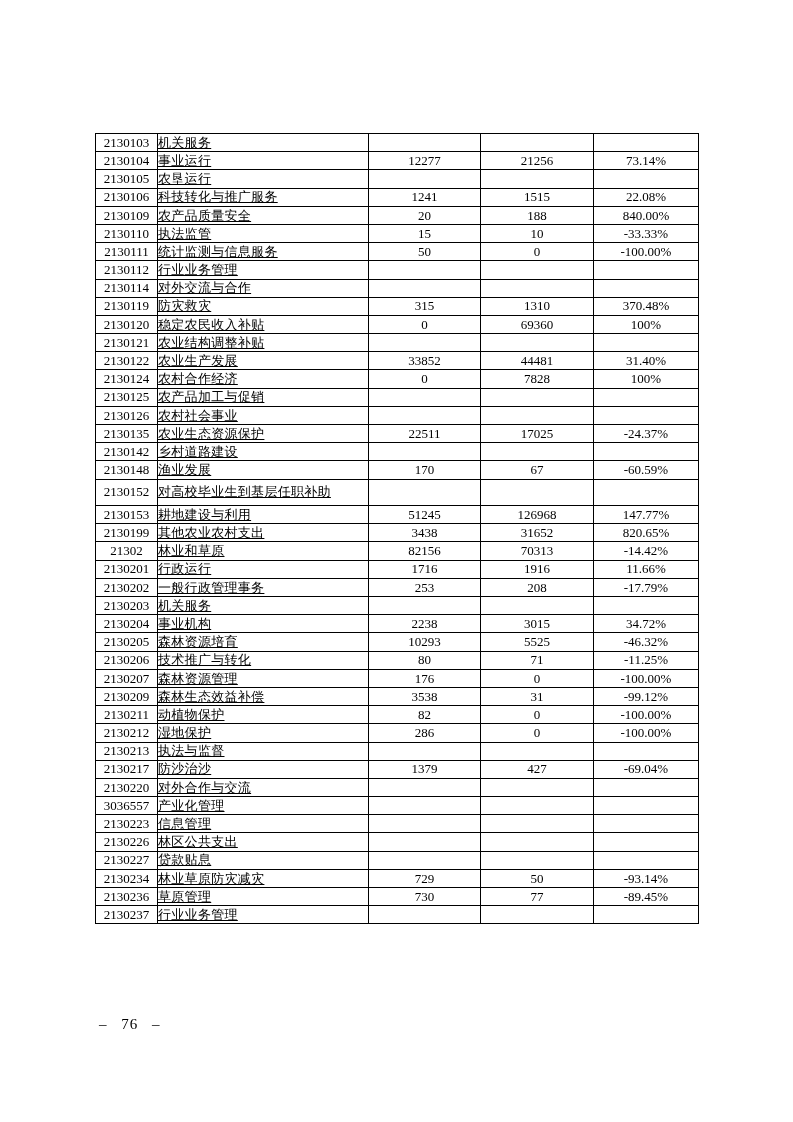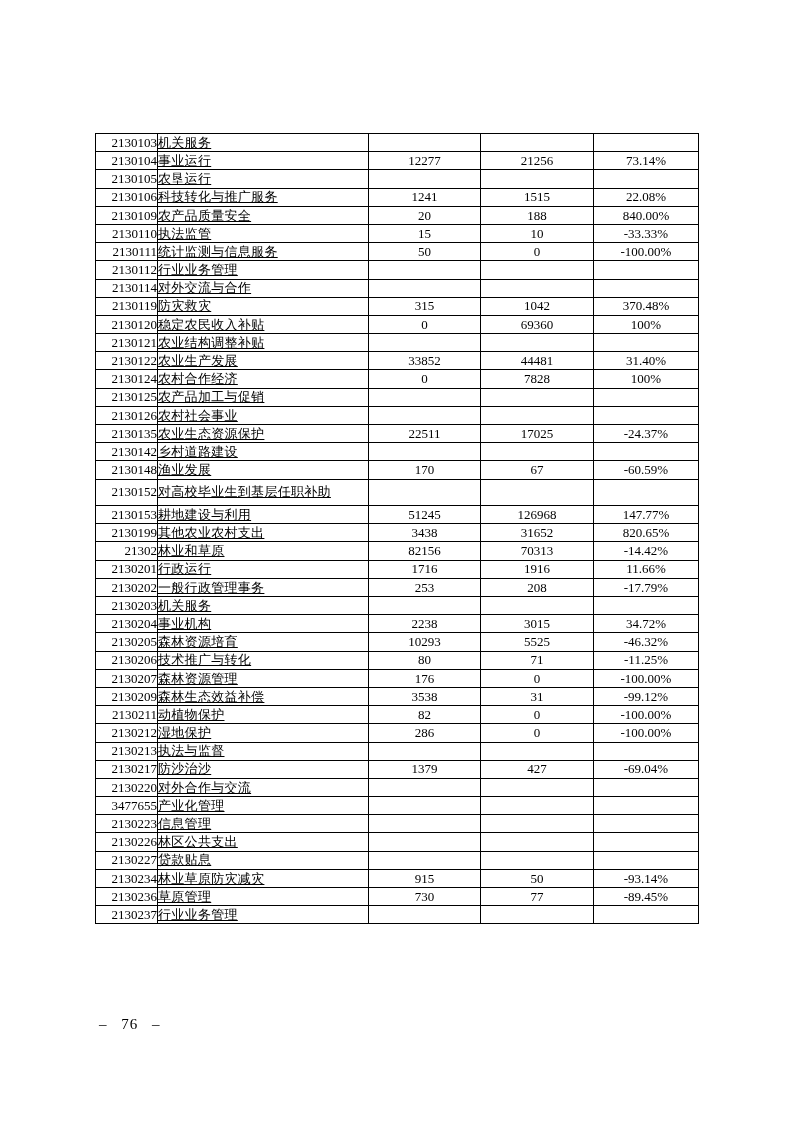--- a/index.html
+++ b/index.html
@@ -27,21 +27,21 @@
   table.budget-table td {
     border: 1px solid #000;
     height: 18.2px;
     font-size: 13px;
     line-height: 1.05;
     vertical-align: middle;
     overflow: hidden;
     white-space: nowrap;
     padding: 0;
   }
-  td.cell-code  { text-align: right; padding-left: 2px; margin-left: 47px; }
+  td.cell-code  { text-align: center; padding-left: 2px; margin-left: 47px; }
   td.cell-name  { text-align: left; padding-left: 3px; letter-spacing: 0.3px; text-decoration: underline; }
   td.cell-num   { text-align: center; }
   tr.tall td    { height: 26.5px; }
   .page-number {
     position: absolute;
     left: 99px; top: 1016px;
     font-size: 15px;
     word-spacing: 9px;
     letter-spacing: 1px;
     text-align: right;
@@ -121,21 +121,21 @@
           <td class="cell-code">2130114</td>
           <td class="cell-name">对外交流与合作</td>
           <td class="cell-num"></td>
           <td class="cell-num"></td>
           <td class="cell-num"></td>
         </tr>
         <tr>
           <td class="cell-code">2130119</td>
           <td class="cell-name">防灾救灾</td>
           <td class="cell-num">315</td>
-          <td class="cell-num">1042</td>
+          <td class="cell-num">1310</td>
           <td class="cell-num">370.48%</td>
         </tr>
         <tr>
           <td class="cell-code">2130120</td>
           <td class="cell-name">稳定农民收入补贴</td>
           <td class="cell-num">0</td>
           <td class="cell-num">69360</td>
           <td class="cell-num">100%</td>
         </tr>
         <tr>
@@ -307,21 +307,21 @@
           <td class="cell-num">-69.04%</td>
         </tr>
         <tr>
           <td class="cell-code">2130220</td>
           <td class="cell-name">对外合作与交流</td>
           <td class="cell-num"></td>
           <td class="cell-num"></td>
           <td class="cell-num"></td>
         </tr>
         <tr>
-          <td class="cell-code">3477655</td>
+          <td class="cell-code">3036557</td>
           <td class="cell-name">产业化管理</td>
           <td class="cell-num"></td>
           <td class="cell-num"></td>
           <td class="cell-num"></td>
         </tr>
         <tr>
           <td class="cell-code">2130223</td>
           <td class="cell-name">信息管理</td>
           <td class="cell-num"></td>
           <td class="cell-num"></td>
@@ -337,21 +337,21 @@
         <tr>
           <td class="cell-code">2130227</td>
           <td class="cell-name">贷款贴息</td>
           <td class="cell-num"></td>
           <td class="cell-num"></td>
           <td class="cell-num"></td>
         </tr>
         <tr>
           <td class="cell-code">2130234</td>
           <td class="cell-name">林业草原防灾减灾</td>
-          <td class="cell-num">915</td>
+          <td class="cell-num">729</td>
           <td class="cell-num">50</td>
           <td class="cell-num">-93.14%</td>
         </tr>
         <tr>
           <td class="cell-code">2130236</td>
           <td class="cell-name">草原管理</td>
           <td class="cell-num">730</td>
           <td class="cell-num">77</td>
           <td class="cell-num">-89.45%</td>
         </tr>

